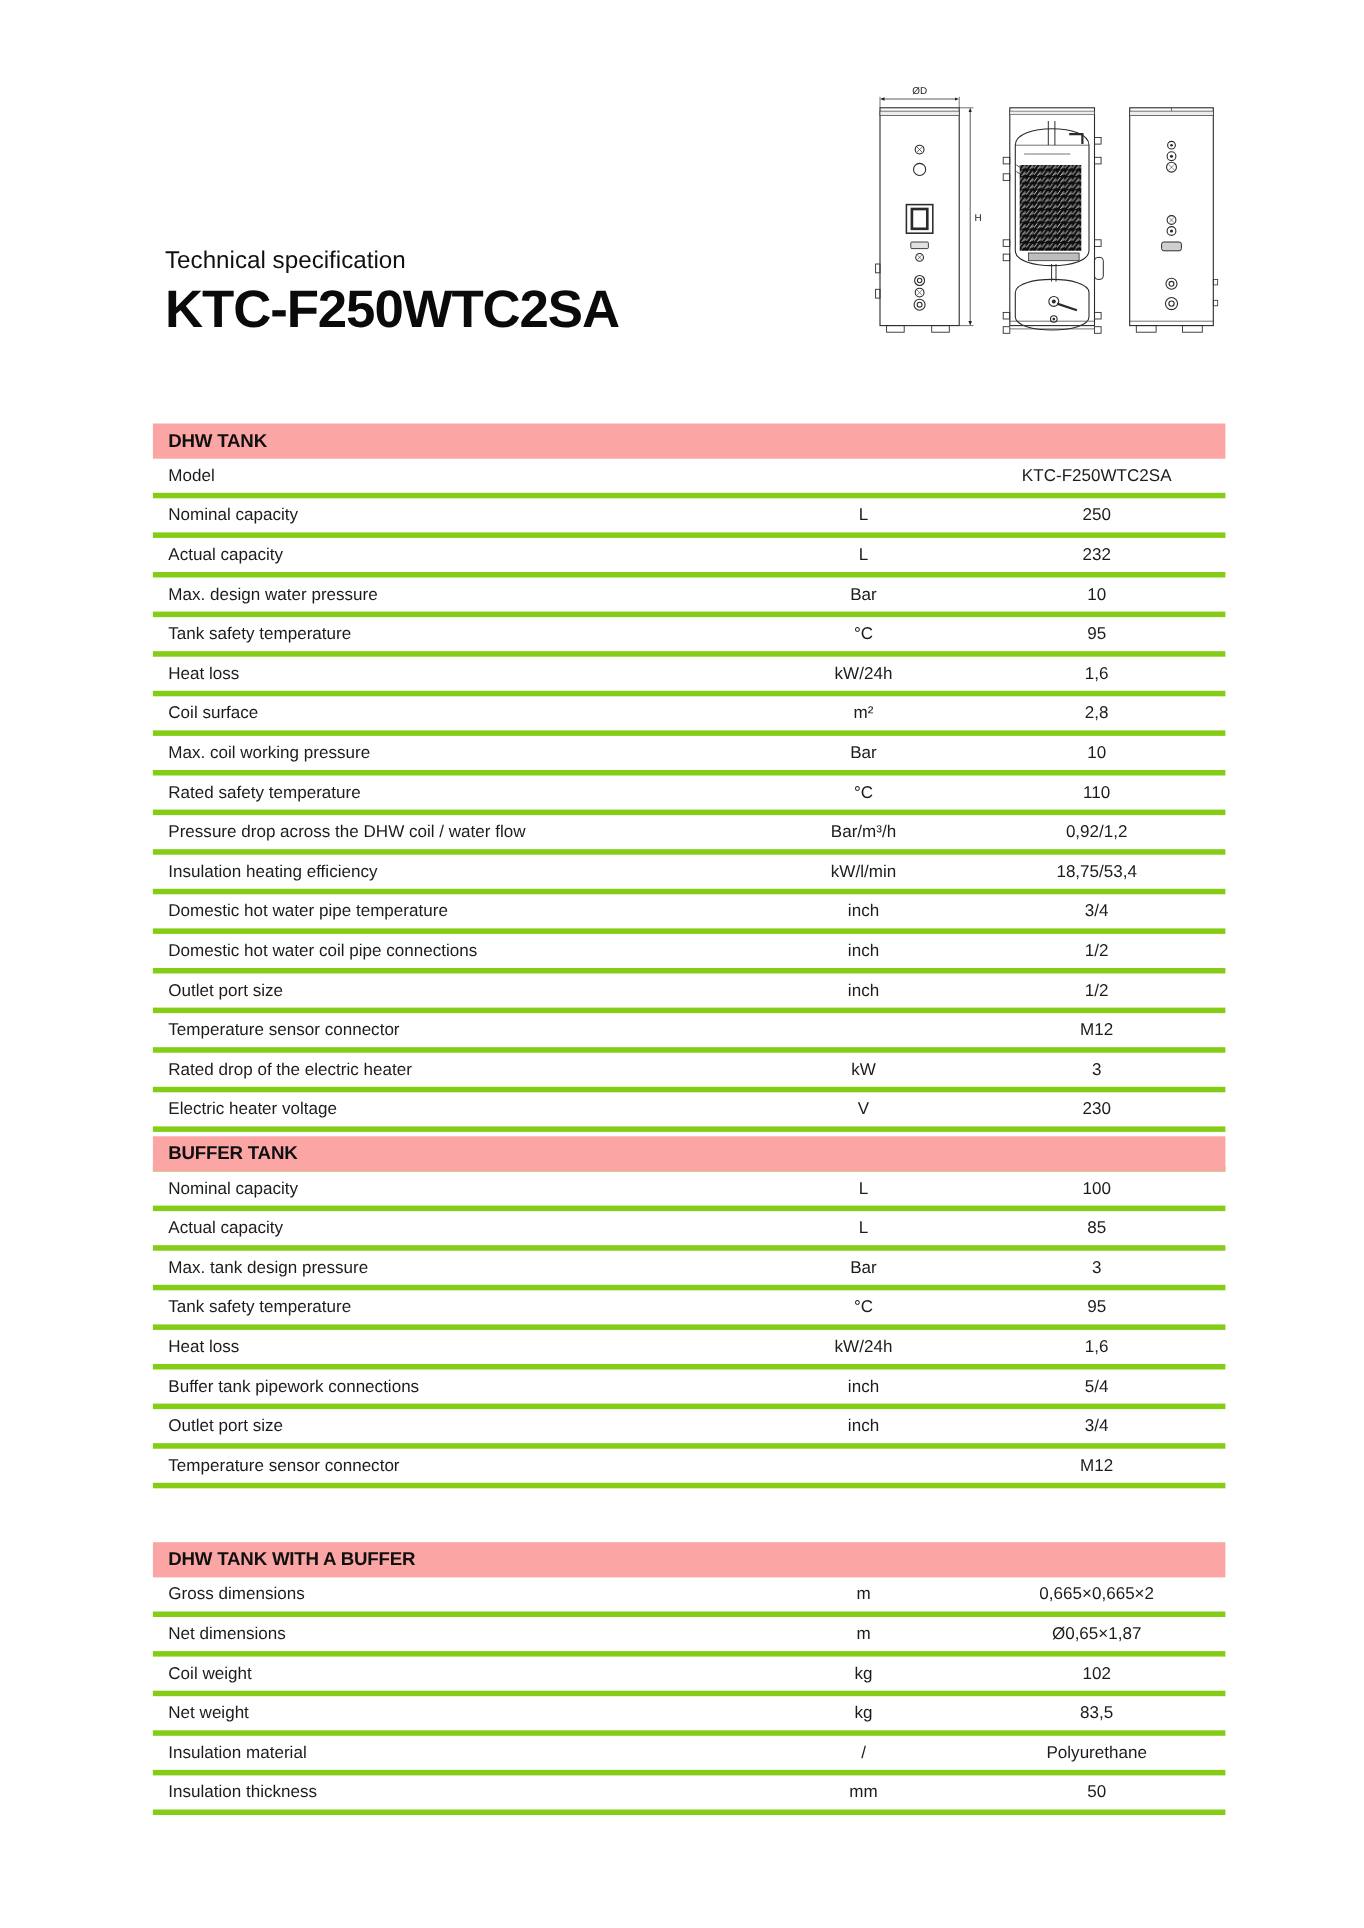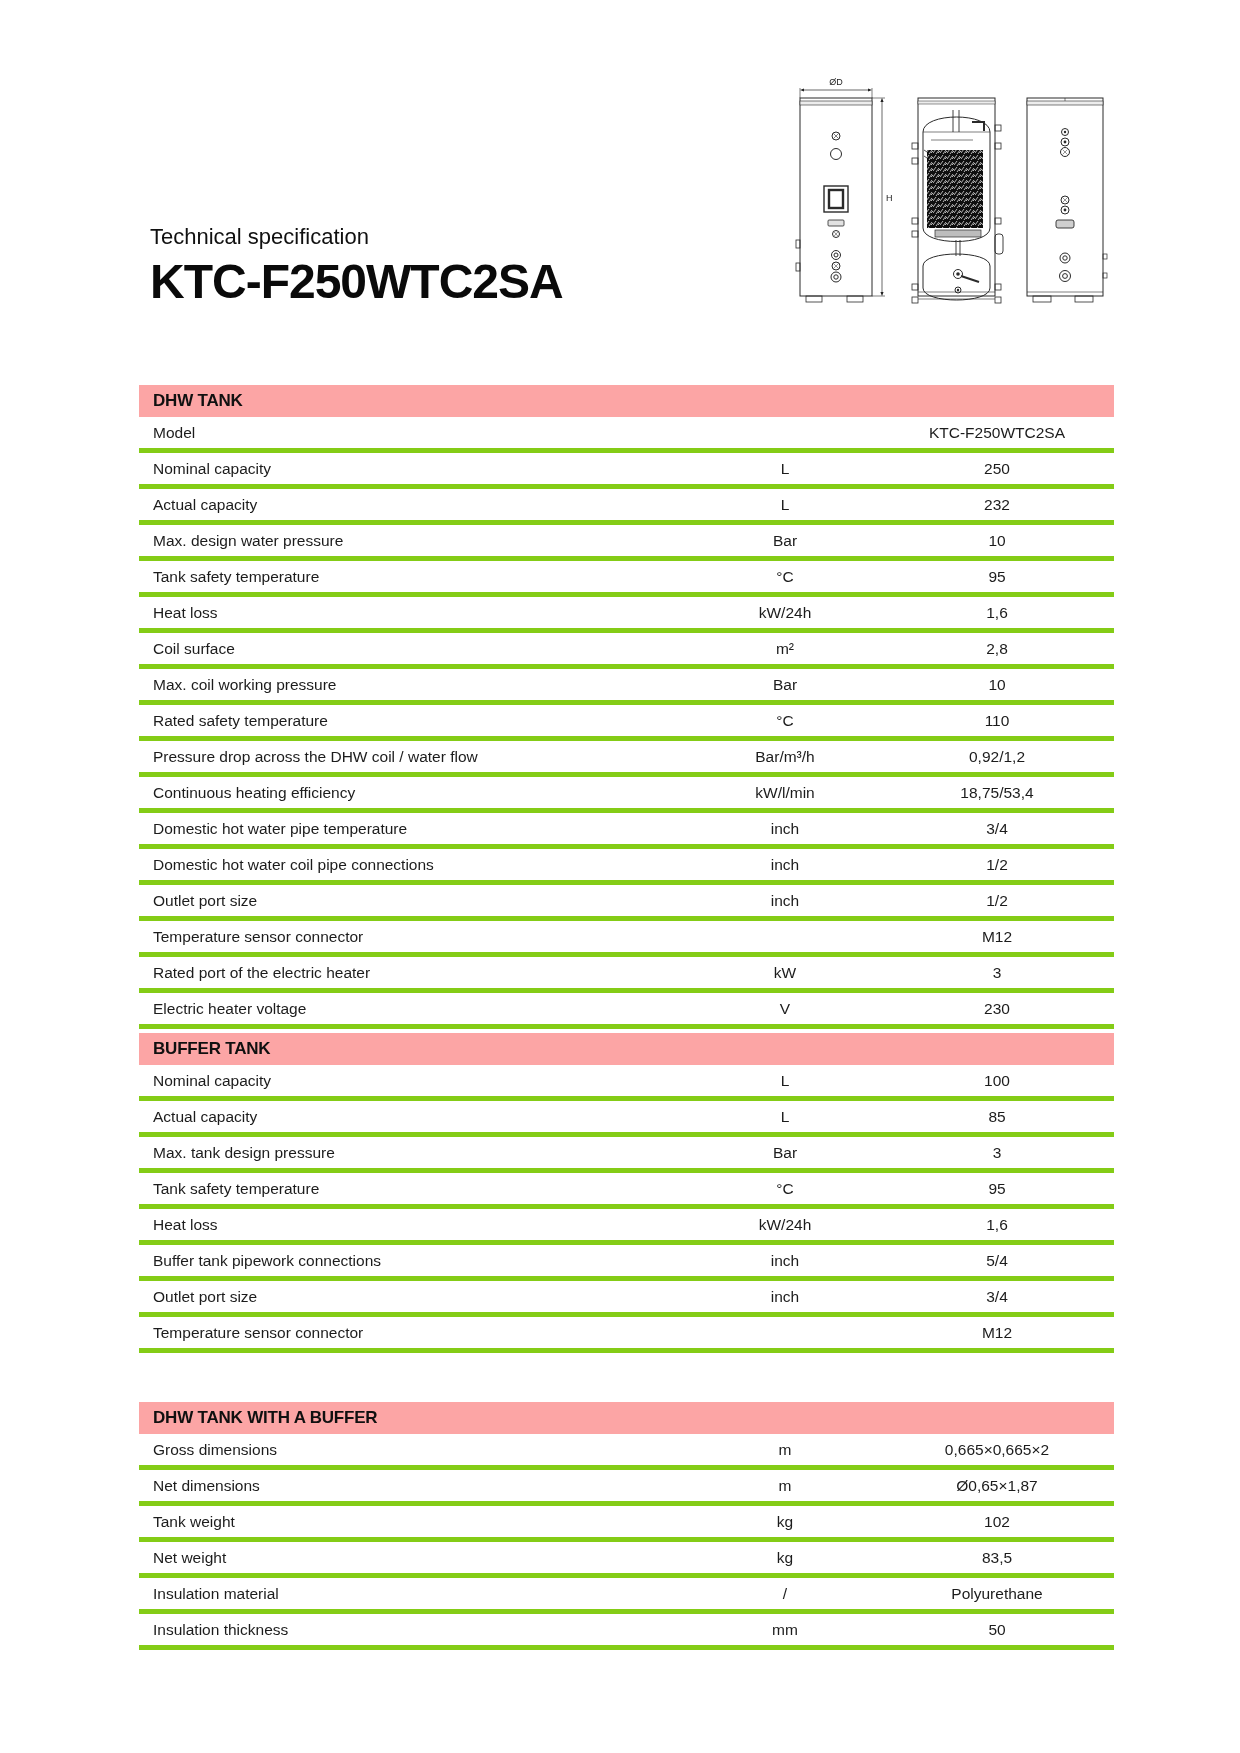--- a/index.html
+++ b/index.html
@@ -227,21 +227,21 @@
     <div class="cell label">Rated safety temperature</div>
     <div class="cell unit">°C</div>
     <div class="cell value">110</div>
   </div>
           <div class="row">
     <div class="cell label">Pressure drop across the DHW coil / water flow</div>
     <div class="cell unit">Bar/m³/h</div>
     <div class="cell value">0,92/1,2</div>
   </div>
           <div class="row">
-    <div class="cell label">Continuous heating efficiency</div>
+    <div class="cell label">Insulation heating efficiency</div>
     <div class="cell unit">kW/l/min</div>
     <div class="cell value">18,75/53,4</div>
   </div>
           <div class="row">
     <div class="cell label">Domestic hot water pipe temperature</div>
     <div class="cell unit">inch</div>
     <div class="cell value">3/4</div>
   </div>
           <div class="row">
     <div class="cell label">Domestic hot water coil pipe connections</div>
@@ -252,21 +252,21 @@
     <div class="cell label">Outlet port size</div>
     <div class="cell unit">inch</div>
     <div class="cell value">1/2</div>
   </div>
           <div class="row">
     <div class="cell label">Temperature sensor connector</div>
     <div class="cell unit"></div>
     <div class="cell value">M12</div>
   </div>
           <div class="row">
-    <div class="cell label">Rated port of the electric heater</div>
+    <div class="cell label">Rated drop of the electric heater</div>
     <div class="cell unit">kW</div>
     <div class="cell value">3</div>
   </div>
           <div class="row">
     <div class="cell label">Electric heater voltage</div>
     <div class="cell unit">V</div>
     <div class="cell value">230</div>
   </div>
           <div class="row">
     <div class="cell label">Max. current drawn</div>
@@ -331,21 +331,21 @@
     <div class="cell label">Gross dimensions</div>
     <div class="cell unit">m</div>
     <div class="cell value">0,665×0,665×2</div>
   </div>
           <div class="row">
     <div class="cell label">Net dimensions</div>
     <div class="cell unit">m</div>
     <div class="cell value">Ø0,65×1,87</div>
   </div>
           <div class="row">
-    <div class="cell label">Tank weight</div>
+    <div class="cell label">Coil weight</div>
     <div class="cell unit">kg</div>
     <div class="cell value">102</div>
   </div>
           <div class="row">
     <div class="cell label">Net weight</div>
     <div class="cell unit">kg</div>
     <div class="cell value">83,5</div>
   </div>
           <div class="row">
     <div class="cell label">Insulation material</div>

